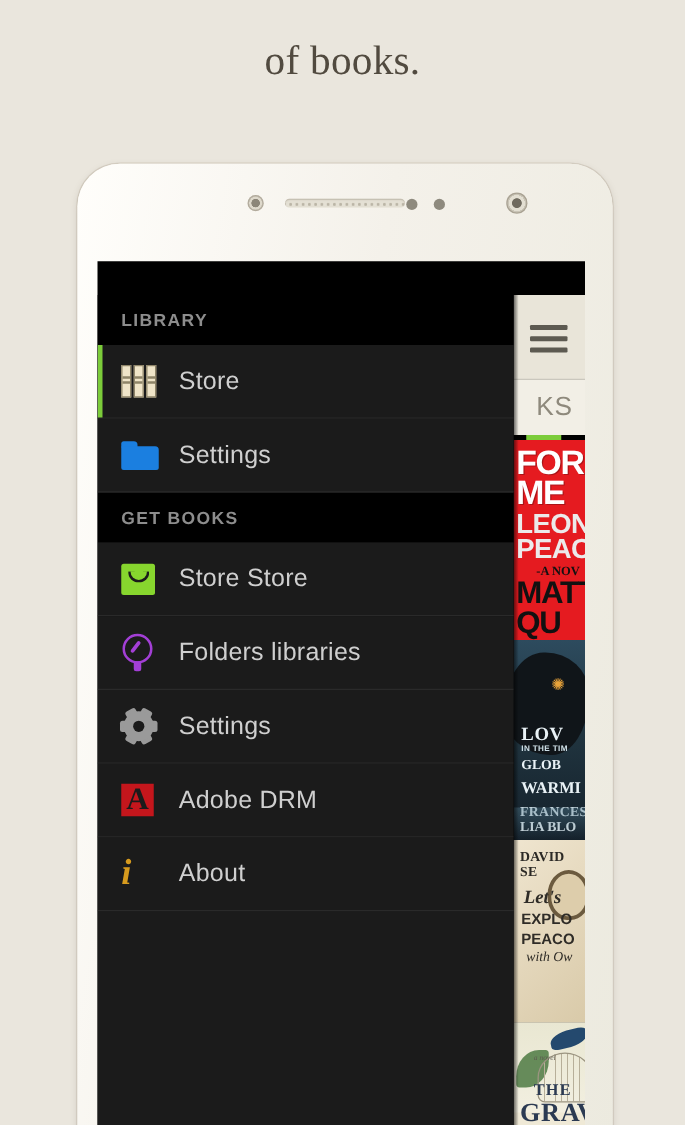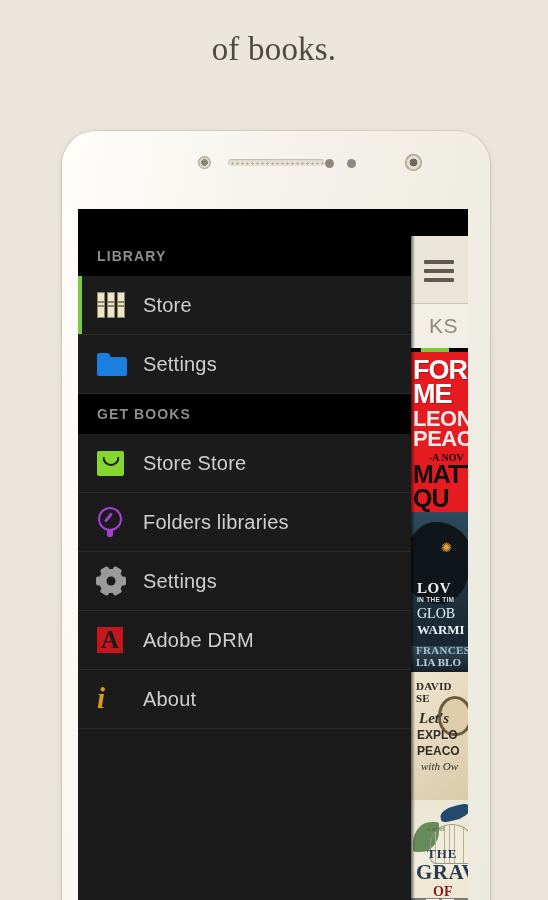--- a/index.html
+++ b/index.html
@@ -209,33 +209,33 @@
   
   .cov2 { height:160px; background:linear-gradient(180deg,#2d4b5e 0%,#20343f 48%,#14202a 100%); }
   .cov2 .blob{
     position:absolute; left:-8px; top:10px; width:68px; height:82px;
     background:#101519; border-radius:48% 52% 44% 56% / 60% 40% 58% 42%;
   }
   .cov2 .bflies{ position:absolute; left:30px; top:28px; color:#e8a33a; font-size:13px; }
   .cov2 .t{ position:absolute; left:6px; top:68px; color:#e9f2f6; font-size:15px; font-weight:bold;
             font-family:"Liberation Serif",serif; letter-spacing:.5px;}
   .cov2 .t2{ position:absolute; left:6px; top:84px; color:#cfe0e7; font-size:6.5px; font-weight:bold; letter-spacing:.3px;}
-  .cov2 .t3{ position:absolute; left:6px; top:94px; color:#e9f2f6; font-size:14px; font-weight:normal;
+  .cov2 .t3{ position:absolute; left:6px; top:94px; color:#e9f2f6; font-size:11px; font-weight:bold;
              font-family:"Liberation Serif",serif;}
   .cov2 .t4{ position:absolute; left:6px; top:110px; color:#e9f2f6; font-size:13px; font-weight:bold;
              font-family:"Liberation Serif",serif;}
   .cov2 .au{ position:absolute; left:5px; top:132px; color:#e4eef2; font-size:11px; font-weight:bold;
              font-family:"Liberation Serif",serif; letter-spacing:.3px;}
   .cov2 .au2{ position:absolute; left:5px; top:144px; color:#e4eef2; font-size:11px; font-weight:bold;
               font-family:"Liberation Serif",serif;}
   .cov2 .wave{ position:absolute; left:0; bottom:0; width:57px; height:26px;
                background:linear-gradient(180deg,rgba(80,120,140,.45),rgba(20,34,44,.1)); }
 
   
-  .cov3 { height:128px; background:#e8dcc2; }
+  .cov3 { height:146px; background:#e8dcc2; }
   .cov3 .paper{position:absolute;left:0;top:0;width:100%;height:100%;
     background:linear-gradient(135deg,#efe5cf 0%,#e3d6ba 55%,#d9caa9 100%);}
   .cov3 .au{ position:absolute; left:5px; top:8px; color:#2c2a26; font-size:11px; font-weight:bold;
              font-family:"Liberation Serif",serif; letter-spacing:.2px;}
   .cov3 .owl{ position:absolute; right:-4px; top:24px; width:34px; height:40px;
               border:3px solid #6b5a3e; border-radius:50% 50% 46% 46%; background:#ddcdab;}
   .cov3 .t{ position:absolute; left:8px; top:38px; color:#2f2c27; font-size:15px; font-weight:bold;
             font-family:"Liberation Serif",serif; font-style:italic;}
   .cov3 .t2{ position:absolute; left:6px; top:56px; color:#2f2c27; font-size:12px; font-weight:bold;}
   .cov3 .t3{ position:absolute; left:6px; top:72px; color:#2f2c27; font-size:12px; font-weight:bold;}

